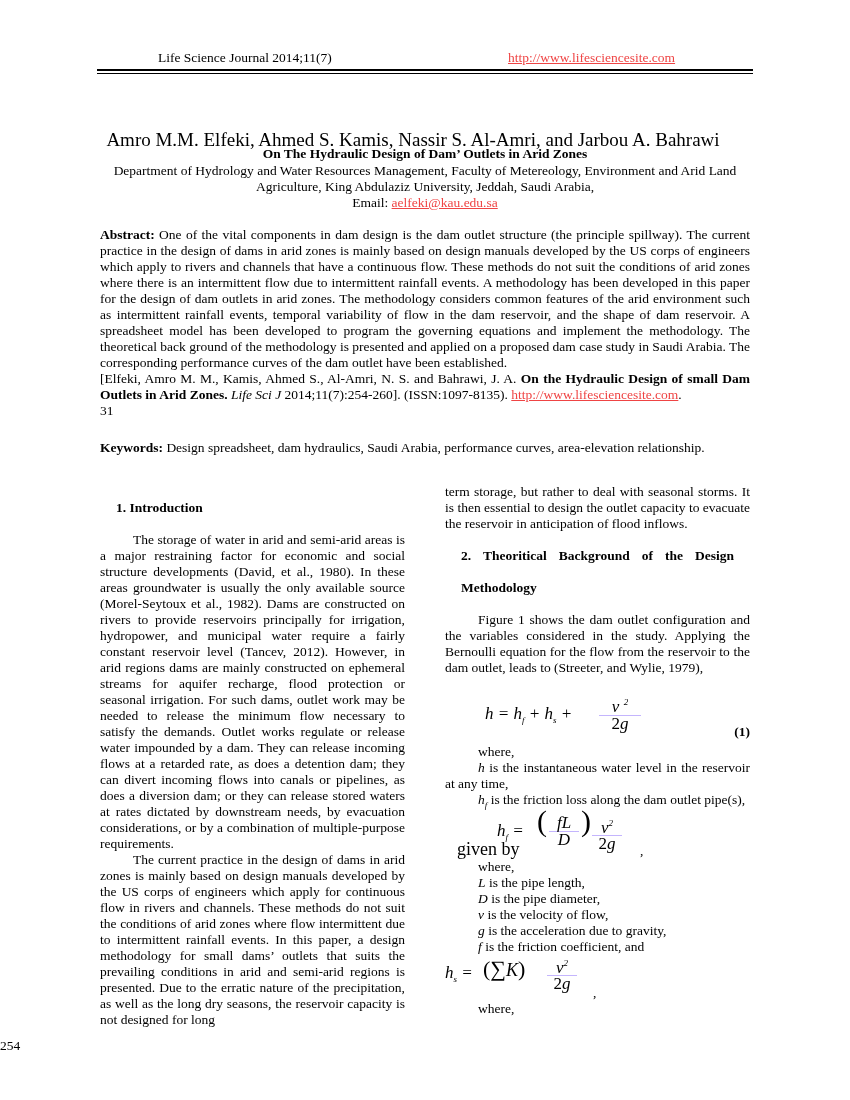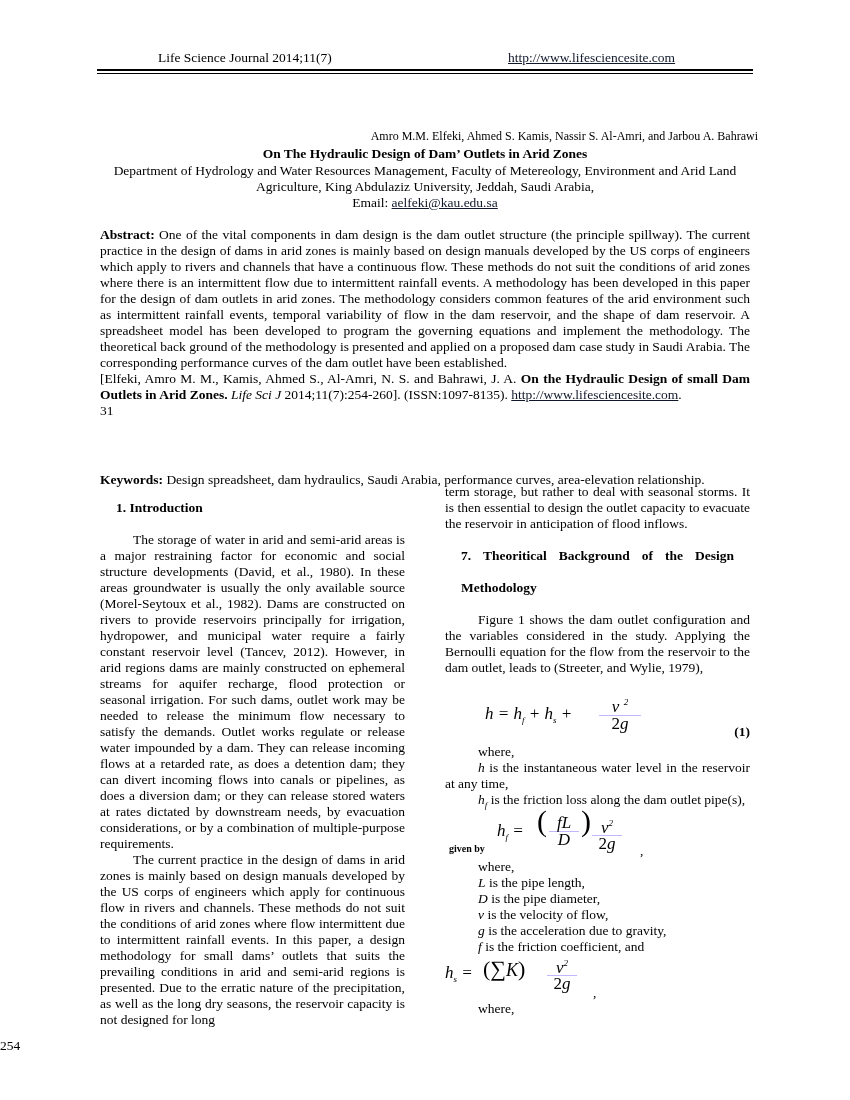--- a/index.html
+++ b/index.html
@@ -2,32 +2,32 @@
 <html><head>
 <meta charset="utf-8">
 <style>
   html, body { margin: 0; padding: 0; background: #ffffff; }
   body { width: 850px; height: 1100px; position: relative; overflow: hidden;
          font-family: "Liberation Serif", serif; color: #000; }
   .page { position: absolute; left: 0; top: 0; width: 850px; height: 988px; }
   .hdr { position: absolute; top: 50px; left: 100px; width: 650px; height: 18px; font-size: 13.5px; }
   .hdr .left { position: absolute; left: 58px; top: 0; }
   .hdr .right { position: absolute; left: 408px; top: 0; }
-  a, .link { color: #0f172a; text-decoration: underline; }
+  a, .link { color: #ef4444; text-decoration: underline; }
   .rule { position: absolute; top: 69px; left: 97px; width: 656px; height: 0;
           border-top: 2px solid #000; }
   .rule2 { position: absolute; top: 73px; left: 97px; width: 656px; height: 0;
           border-top: 1px solid #000; }
   .title { position: absolute; top: 99px; left: 100px; width: 650px; text-align: center;
            font-weight: bold; font-size: 13.5px; margin-top: 47px; }
-  .authors { position: absolute; top: 129px; left: 108px; width: 650px; text-align: right; font-size: 12px; }
+  .authors { position: absolute; top: 129px; left: 88px; width: 650px; text-align: center; font-size: 19px; }
   .affil { position: absolute; top: 163px; left: 100px; width: 650px; text-align: center; font-size: 13.5px; line-height: 16px; }
   .abstract { position: absolute; top: 227px; left: 100px; width: 650px; text-align: justify;
               font-size: 13.5px; line-height: 16px; }
-  .keywords { position: absolute; top: 472px; left: 100px; width: 650px; font-size: 13.5px; }
+  .keywords { position: absolute; top: 440px; left: 100px; width: 650px; font-size: 13.5px; }
   .col { position: absolute; top: 484px; font-size: 13.5px; line-height: 16px; text-align: justify; }
   .col.left { left: 100px; width: 305px; }
   .col.right { left: 445px; width: 305px; }
   .indent { text-indent: 33px; }
   .para { margin: 0; }
   .h { font-weight: bold; margin: 16px; }
   .h.just { text-align: justify; text-align-last: justify; }
   .eq { position: relative; font-family: "Liberation Serif", serif; font-style: italic; }
   .frac { display: inline-block; vertical-align: middle; text-align: center; }
   .frac .num { display: block; border-bottom: 1px solid #c4b5fd; padding: 0 3px; }
@@ -69,39 +69,39 @@
   </div>
 
   <div class="col left">
     <p class="h">1. Introduction</p>
     <p class="para indent">The storage of water in arid and semi-arid areas is a major restraining factor for economic and social structure developments (David, et al., 1980). In these areas groundwater is usually the only available source (Morel-Seytoux et al., 1982). Dams are constructed on rivers to provide reservoirs principally for irrigation, hydropower, and municipal water require a fairly constant reservoir level (Tancev, 2012). However, in arid regions dams are mainly constructed on ephemeral streams for aquifer recharge, flood protection or seasonal irrigation. For such dams, outlet work may be needed to release the minimum flow necessary to satisfy the demands. Outlet works regulate or release water impounded by a dam. They can release incoming flows at a retarded rate, as does a detention dam; they can divert incoming flows into canals or pipelines, as does a diversion dam; or they can release stored waters at rates dictated by downstream needs, by evacuation considerations, or by a combination of multiple-purpose requirements.</p>
     <p class="para indent">The current practice in the design of dams in arid zones is mainly based on design manuals developed by the US corps of engineers which apply for continuous flow in rivers and channels. These methods do not suit the conditions of arid zones where flow intermittent due to intermittent rainfall events. In this paper, a design methodology for small dams’ outlets that suits the prevailing conditions in arid and semi-arid regions is presented. Due to the erratic nature of the precipitation, as well as the long dry seasons, the reservoir capacity is not designed for long</p>
   </div>
 
   <div class="col right">
     <p class="para">term storage, but rather to deal with seasonal storms. It is then essential to design the outlet capacity to evacuate the reservoir in anticipation of flood inflows.</p>
-    <p class="h just">7. Theoritical Background of the Design</p>
+    <p class="h just">2. Theoritical Background of the Design</p>
     <p class="h">Methodology</p>
     <p class="para indent">Figure 1 shows the dam outlet configuration and the variables considered in the study. Applying the Bernoulli equation for the flow from the reservoir to the dam outlet, leads to (Streeter, and Wylie, 1979),</p>
 
     <div class="eq" style="height:50px; margin-top:18px; font-size:17px;">
       <span style="position:absolute; left:40px; top:12px;">h = h<sub>f</sub> + h<sub>s</sub> +</span>
       <span class="frac" style="position:absolute; left:154px; top:0px; font-size:17px;">
         <span class="num" style="width:36px;">v <sup>2</sup></span>
         <span class="den" style="font-style:normal;">2<i>g</i></span>
       </span>
       <span class="eqnum" style="top:30px; font-size:13.5px;">(1)</span>
     </div>
 
     <p class="para pad">where,</p>
     <p class="para indent"><i>h</i><span> is the instantaneous water level in the reservoir at any time,</span></p>
     <p class="para indent"><i>h<sub>f</sub></i><span> is the friction loss along the dam outlet pipe(s),</span></p>
 
     <div class="eq" style="height:46px; font-size:17px;">
-      <span style="position:absolute; left:4px; top:28px; font-style:normal; font-size:10px;font-weight:bold;">given by</span>
+      <span style="position:absolute; left:12px; top:28px; font-style:normal; font-size:18px;">given by</span>
       <span style="position:absolute; left:52px; top:10px;">h<sub>f</sub> =</span>
       <span style="position:absolute; left:92px; top:0px; font-size:30px; font-style:normal; font-weight:100;">(</span>
       <span class="frac" style="position:absolute; left:104px; top:2px;">
         <span class="num" style="width:24px;">fL</span>
         <span class="den">D</span>
       </span>
       <span style="position:absolute; left:136px; top:0px; font-size:30px; font-style:normal; font-weight:100;">)</span>
       <span class="frac" style="position:absolute; left:147px; top:2px;">
         <span class="num" style="width:24px;">v<sup>2</sup></span>
         <span class="den" style="font-style:normal;">2<i>g</i></span>

